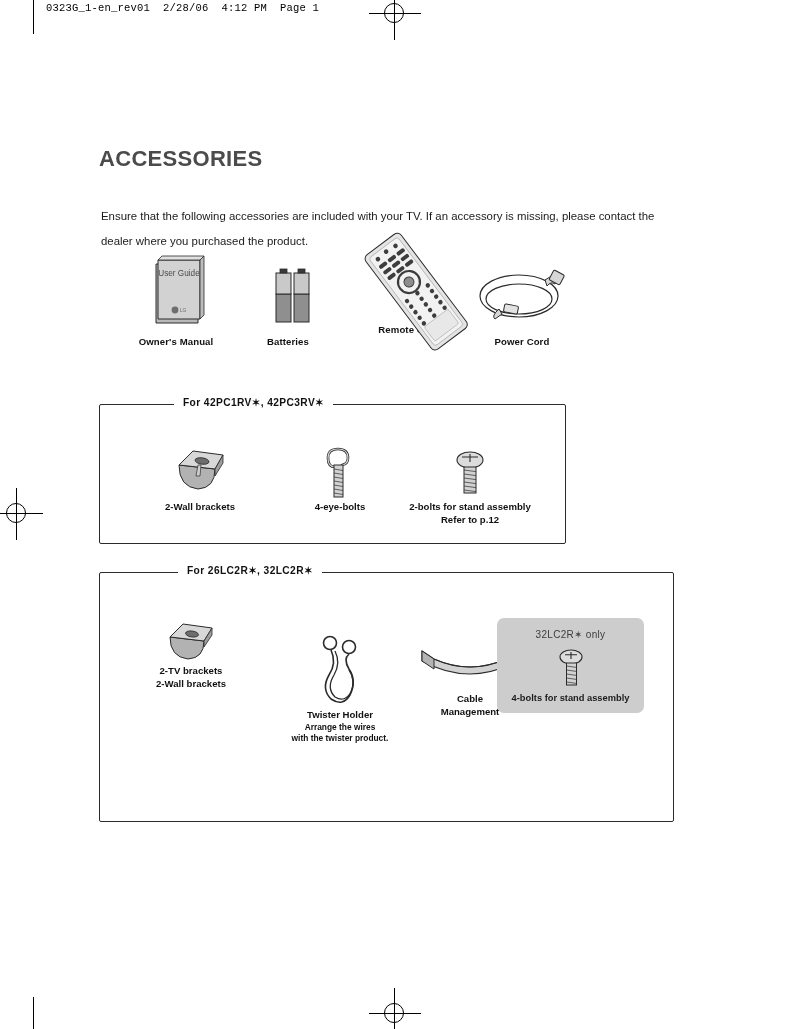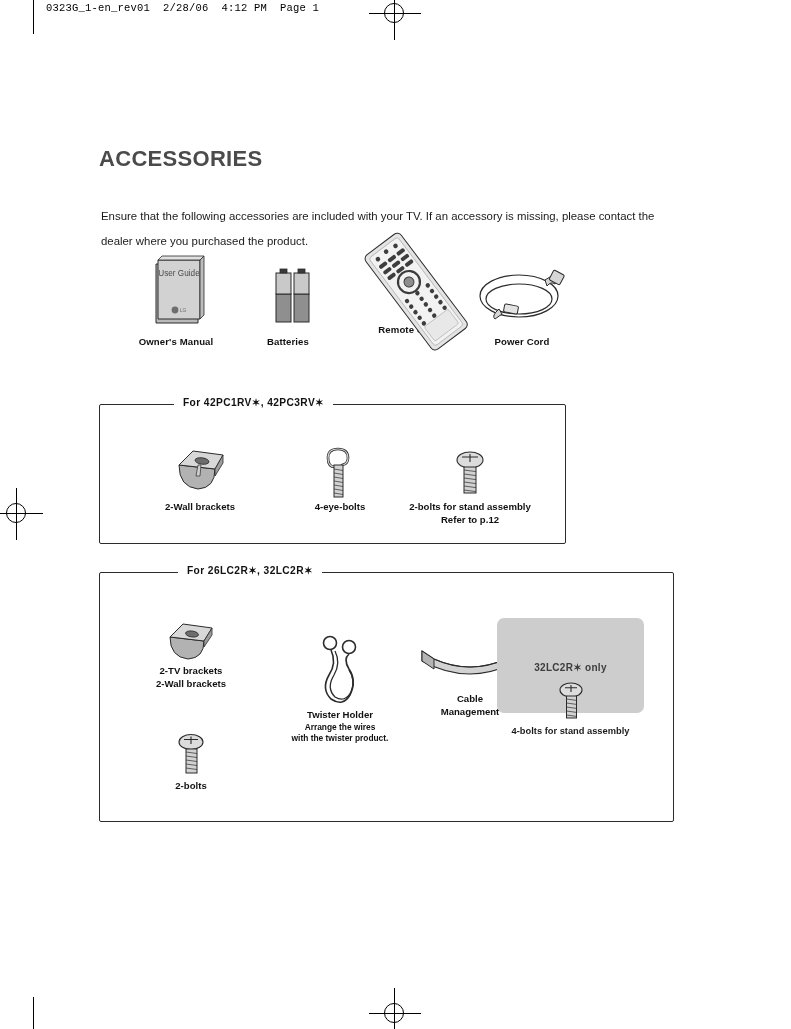--- a/index.html
+++ b/index.html
@@ -185,24 +185,23 @@
   }
 
   .gray-box {
     position: absolute;
     background: #cdcdcd;
     border-radius: 7px;
     text-align: center;
   }
   .gray-box-title {
     font-size: 10px;
-    font-weight: 700;
+    font-weight: 400;
     color: #3d3d3d;
     letter-spacing: 0.3px;
-    margin-top: 33px;
   }
   .gray-box-label {
     font-size: 9.3px;
     font-weight: 700;
     color: #1b1b1b;
     white-space: nowrap;
   }
 
   svg { display: block; overflow: visible; }
 </style>
@@ -410,37 +409,20 @@
           <path d="M11 20 Q11 40 29 42 Q45 41 45 24 Z" fill="#b2b2b2" stroke="#2b2b2b" stroke-width="1"></path>
           <path d="M11 20 L24 7 L53 11 L45 24 Z" fill="#d8d8d8" stroke="#2b2b2b" stroke-width="1"></path>
           <ellipse cx="33" cy="17" rx="6.5" ry="3" transform="rotate(8 33 17)" fill="#6d6d6d" stroke="#2b2b2b" stroke-width="0.8"></ellipse>
           <path d="M45 24 L53 11 L53 18 L45 30 Z" fill="#9d9d9d" stroke="#2b2b2b" stroke-width="0.8"></path>
         </svg>
       </div>
       <div class="panel-label">2-TV brackets</div>
       <div class="panel-label">2-Wall brackets</div>
     </div>
 
-    <div class="panel-item" style="left:16px;top:155px;width:150px;">
-      <div style="height:52px;">
-        <svg width="44" height="52" viewBox="0 0 44 52" style="margin:0 auto;">
-          <ellipse cx="22" cy="14" rx="12" ry="7.5" fill="#dcdcdc" stroke="#2b2b2b" stroke-width="1.1"></ellipse>
-          <path d="M15 11.5 L29 11.5 M22 8.5 L22 16" stroke="#2b2b2b" stroke-width="1.1"></path>
-          <rect x="17" y="21" width="11" height="24" fill="#d2d2d2" stroke="#2b2b2b" stroke-width="1"></rect>
-          <g stroke="#2b2b2b" stroke-width="0.7">
-            <line x1="17" y1="24" x2="28" y2="25.5"></line>
-              <line x1="17" y1="28" x2="28" y2="29.5"></line>
-            <line x1="17" y1="32" x2="28" y2="33.5"></line>
-              <line x1="17" y1="36" x2="28" y2="37.5"></line>
-            <line x1="17" y1="40" x2="28" y2="41.5"></line>
-          </g>
-        </svg>
-      </div>
-      <div class="panel-label">2-bolts</div>
-    </div>
 
     <div class="panel-item" style="left:155px;top:60px;width:170px;">
       <div style="height:76px;">
         <svg width="70" height="76" viewBox="0 0 70 76" style="margin:0 auto;">
           <circle cx="25" cy="10" r="6.5" fill="#fff" stroke="#2b2b2b" stroke-width="1.6"></circle>
           <circle cx="44" cy="14" r="6.5" fill="#fff" stroke="#2b2b2b" stroke-width="1.6"></circle>
           <path d="M26 17 Q32 30 24 42 Q16 56 26 66 Q38 74 45 62 Q52 48 44 36 Q38 26 44 21" fill="none" stroke="#2b2b2b" stroke-width="1.6"></path>
           <path d="M30 18 Q36 30 29 42 Q21 55 30 64 Q40 70 46 59 Q51 47 44 37" fill="none" stroke="#2b2b2b" stroke-width="1.3"></path>
         </svg>
       </div>

